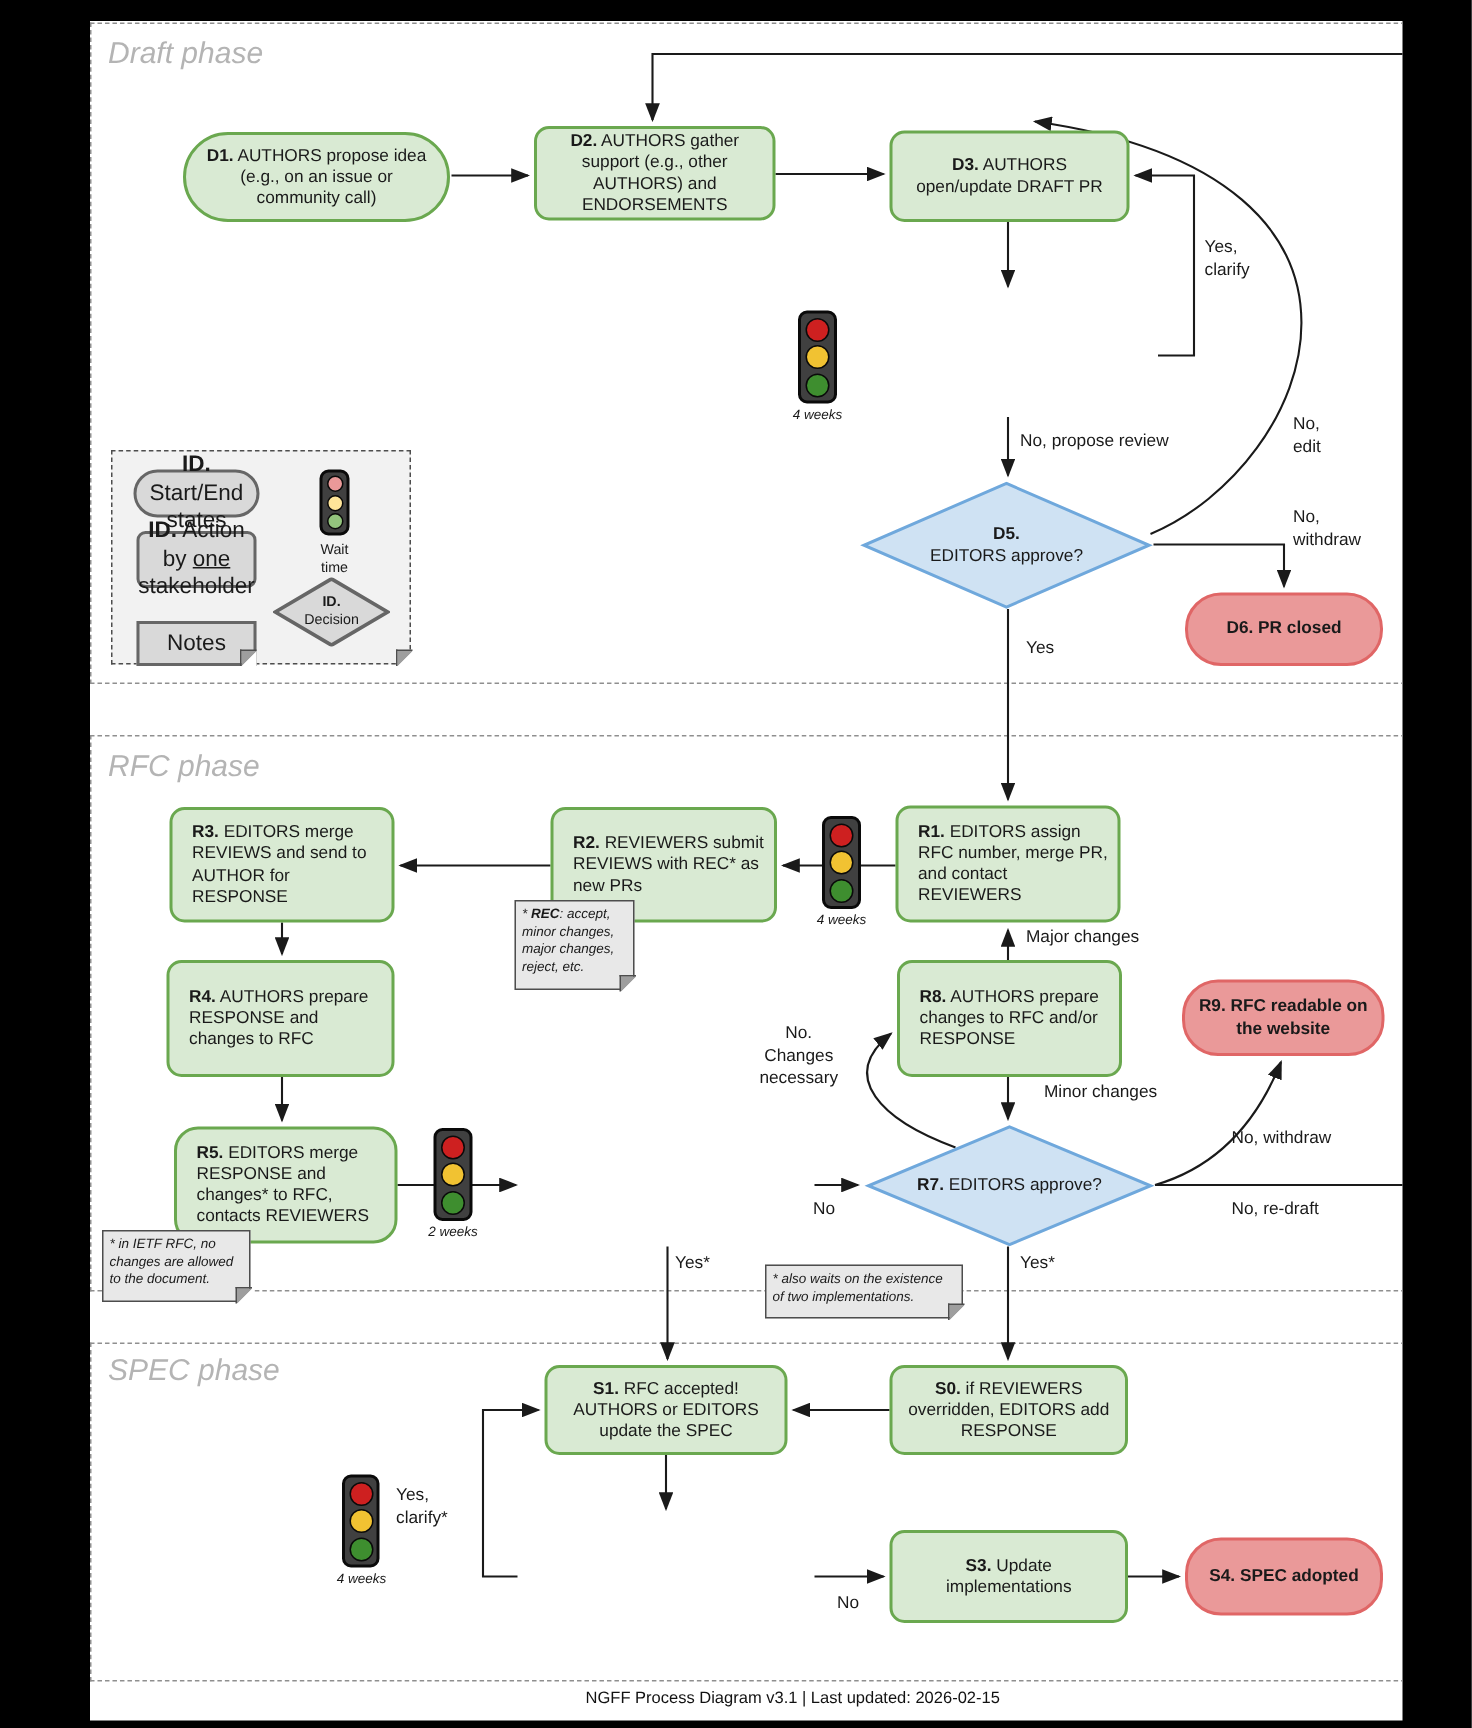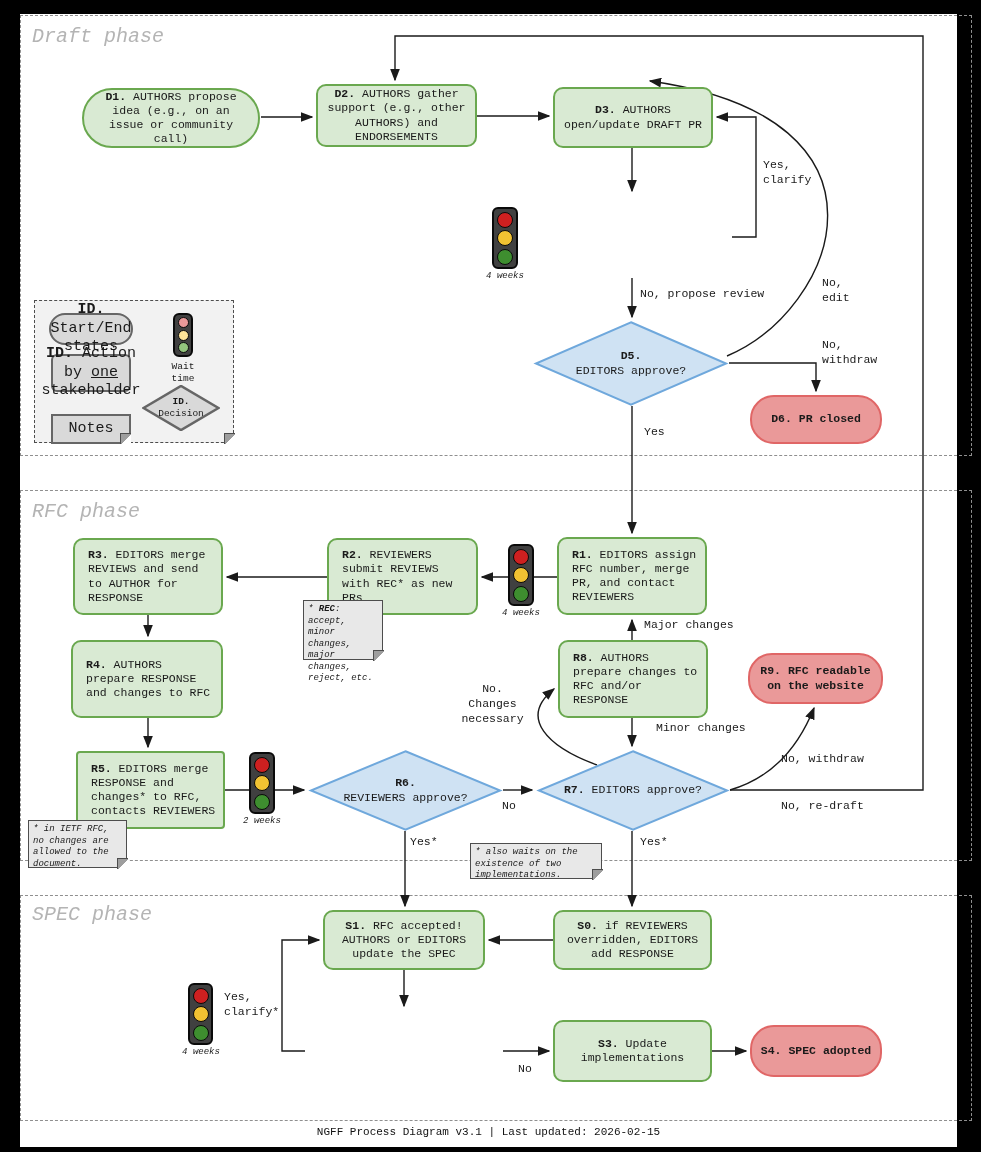--- a/index.html
+++ b/index.html
@@ -1,17 +1,17 @@
 <!DOCTYPE html>
 <html><head>
 <meta charset="utf-8">
 <style>
   html,body{margin:0;padding:0;background:#000;}
-  #page{position:relative;width:981px;height:1152px;background:#000;overflow:hidden;
-        font-family:Liberation Mono, monospace;color:#1a1a1a;}
+  #page{position:relative;width:895px;height:1152px;background:#000;overflow:hidden;
+        font-family:Liberation Sans, sans-serif;color:#1a1a1a;margin-left:40px;}
   .canvas{position:absolute;left:20px;top:14px;width:937px;height:1133px;background:#fff;}
   .phase-box{position:absolute;border:1.5px dashed #8f8f8f;background:transparent;}
   .phase-label{position:absolute;font-size:20px;font-style:italic;color:#b4b4b4;}
   svg.wires{position:absolute;left:0;top:0;width:981px;height:1152px;pointer-events:none;}
   .edge{stroke:#1a1a1a;stroke-width:1.4;fill:none;}
   .node{position:absolute;display:flex;align-items:center;justify-content:center;box-sizing:border-box;}
   .green{background:#d9ead3;border:2px solid #6aa84f;}
   .red{background:#ea9999;border:2px solid #e06666;}
   .red .ntext{font-weight:700;}
   .ntext{font-size:11.5px;line-height:1.24;text-align:center;padding:2px 8px;}
@@ -116,28 +116,22 @@
   </div>
   <div class="node green leftal" style="left:327px;top:538px;width:151px;height:77px;border-radius:10px;">
     <div class="ntext"><b>R2.</b><span> REVIEWERS submit REVIEWS with REC* as new PRs</span></div>
   </div>
   <div class="node green leftal" style="left:73px;top:538px;width:150px;height:77px;border-radius:10px;">
     <div class="ntext"><b>R3.</b><span> EDITORS merge REVIEWS and send to AUTHOR for RESPONSE</span></div>
   </div>
   <div class="node green leftal" style="left:71px;top:640px;width:152px;height:78px;border-radius:10px;">
     <div class="ntext"><b>R4.</b><span> AUTHORS prepare RESPONSE and changes to RFC</span></div>
   </div>
-  <div class="node green leftal" style="left:76px;top:751px;width:149px;height:78px;border-radius:4px;">
+  <div class="node green leftal" style="left:76px;top:751px;width:149px;height:78px;border-radius:16px;">
     <div class="ntext"><b>R5.</b><span> EDITORS merge RESPONSE and changes* to RFC, contacts REVIEWERS</span></div>
-  </div>
-  <div class="node diamond" style="left:308px;top:750px;width:195px;height:81px;">
-    <svg class="dbg" viewBox="0 0 100 100" preserveAspectRatio="none">
-        <polygon points="50,1.5 98.5,50 50,98.5 1.5,50" vector-effect="non-scaling-stroke" stroke-width="2"></polygon>
-      </svg>
-    <div class="ntext idblock"><b>R6.</b><span> REVIEWERS approve?</span></div>
   </div>
   <div class="node diamond" style="left:536px;top:750px;width:194px;height:81px;">
     <svg class="dbg" viewBox="0 0 100 100" preserveAspectRatio="none">
         <polygon points="50,1.5 98.5,50 50,98.5 1.5,50" vector-effect="non-scaling-stroke" stroke-width="2"></polygon>
       </svg>
     <div class="ntext"><b>R7.</b><span> EDITORS approve?</span></div>
   </div>
   <div class="node green leftal" style="left:558px;top:640px;width:150px;height:78px;border-radius:10px;">
     <div class="ntext"><b>R8.</b><span> AUTHORS prepare changes to RFC and/or RESPONSE</span></div>
   </div>

